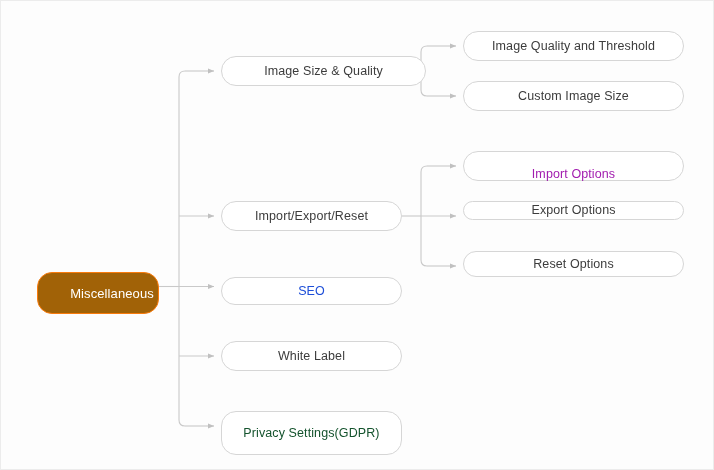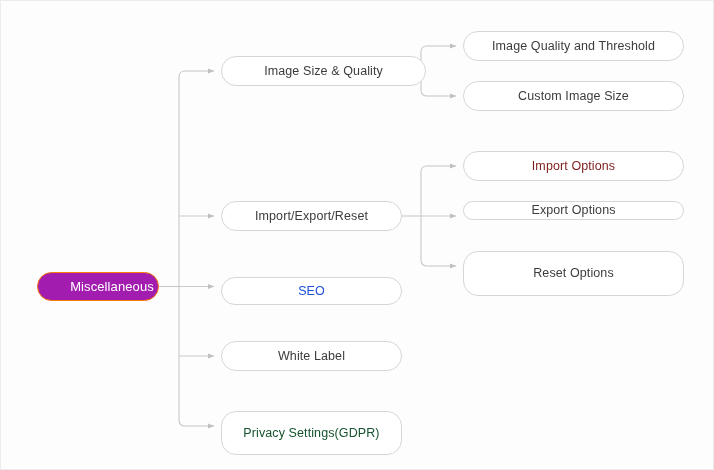--- a/index.html
+++ b/index.html
@@ -86,21 +86,21 @@
       <path d="M426,95 L455,95" marker-end="url(#arrowhead)"></path>
 
       <path d="M401,215 L420,215"></path>
       <path d="M426,165 Q420,165 420,171 L420,259 Q420,265 426,265"></path>
       <path d="M426,165 L455,165" marker-end="url(#arrowhead)"></path>
       <path d="M420,215 L455,215" marker-end="url(#arrowhead)"></path>
       <path d="M426,265 L455,265" marker-end="url(#arrowhead)"></path>
     </g>
   </svg>
 
-  <div class="node root" style="left: 36px; top: 271px; width: 122px; height: 29px; background: #a21caf; border-color: rgb(249, 123, 12); padding-left: 28px;">
+  <div class="node root" style="left: 36px; top: 271px; width: 122px; height: 42px; background: #a16207; border-color: rgb(249, 123, 12); padding-left: 28px;">
     <span class="node-label">Miscellaneous</span>
   </div>
 
   <div class="node plain" style="left: 220px; top: 55px; width: 205px; height: 30px; border-color: rgb(214, 214, 214); color: rgb(60, 60, 60);">
     <span class="node-label">Image Size &amp; Quality</span>
   </div>
   <div class="node plain" style="left: 220px; top: 200px; width: 181px; height: 30px; border-color: rgb(214, 214, 214); color: rgb(60, 60, 60);">
     <span class="node-label">Import/Export/Reset</span>
   </div>
   <div class="node plain" style="left: 220px; top: 270px; width: 181px; height: 28px; border-color: rgb(214, 214, 214); color: #1d4ed8; margin-top: 6px;">
@@ -112,23 +112,23 @@
   <div class="node plain" style="left: 220px; top: 410px; width: 181px; height: 44px; border-color: rgb(214, 214, 214); color: #14532d;">
     <span class="node-label">Privacy Settings(GDPR)</span>
   </div>
 
   <div class="node plain" style="left: 462px; top: 30px; width: 221px; height: 30px; border-color: rgb(214, 214, 214); color: rgb(60, 60, 60);">
     <span class="node-label">Image Quality and Threshold</span>
   </div>
   <div class="node plain" style="left: 462px; top: 80px; width: 221px; height: 30px; border-color: rgb(214, 214, 214); color: rgb(60, 60, 60); justify-content: center;">
     <span class="node-label">Custom Image Size</span>
   </div>
-  <div class="node plain" style="left: 462px; top: 150px; width: 221px; height: 30px; border-color: rgb(214, 214, 214); color: #7f1d1d;">
+  <div class="node plain" style="left: 462px; top: 150px; width: 221px; height: 30px; border-color: rgb(214, 214, 214); color: #a21caf; align-items: flex-end;">
     <span class="node-label">Import Options</span>
   </div>
   <div class="node plain" style="left: 462px; top: 200px; width: 221px; height: 19px; border-color: rgb(214, 214, 214); color: rgb(60, 60, 60);">
     <span class="node-label">Export Options</span>
   </div>
-  <div class="node plain" style="left: 462px; top: 250px; width: 221px; height: 45px; border-color: rgb(214, 214, 214); color: rgb(60, 60, 60);">
+  <div class="node plain" style="left: 462px; top: 250px; width: 221px; height: 26px; border-color: rgb(214, 214, 214); color: rgb(60, 60, 60);">
     <span class="node-label">Reset Options</span>
   </div>
 
 </div>
 
 </body></html>

